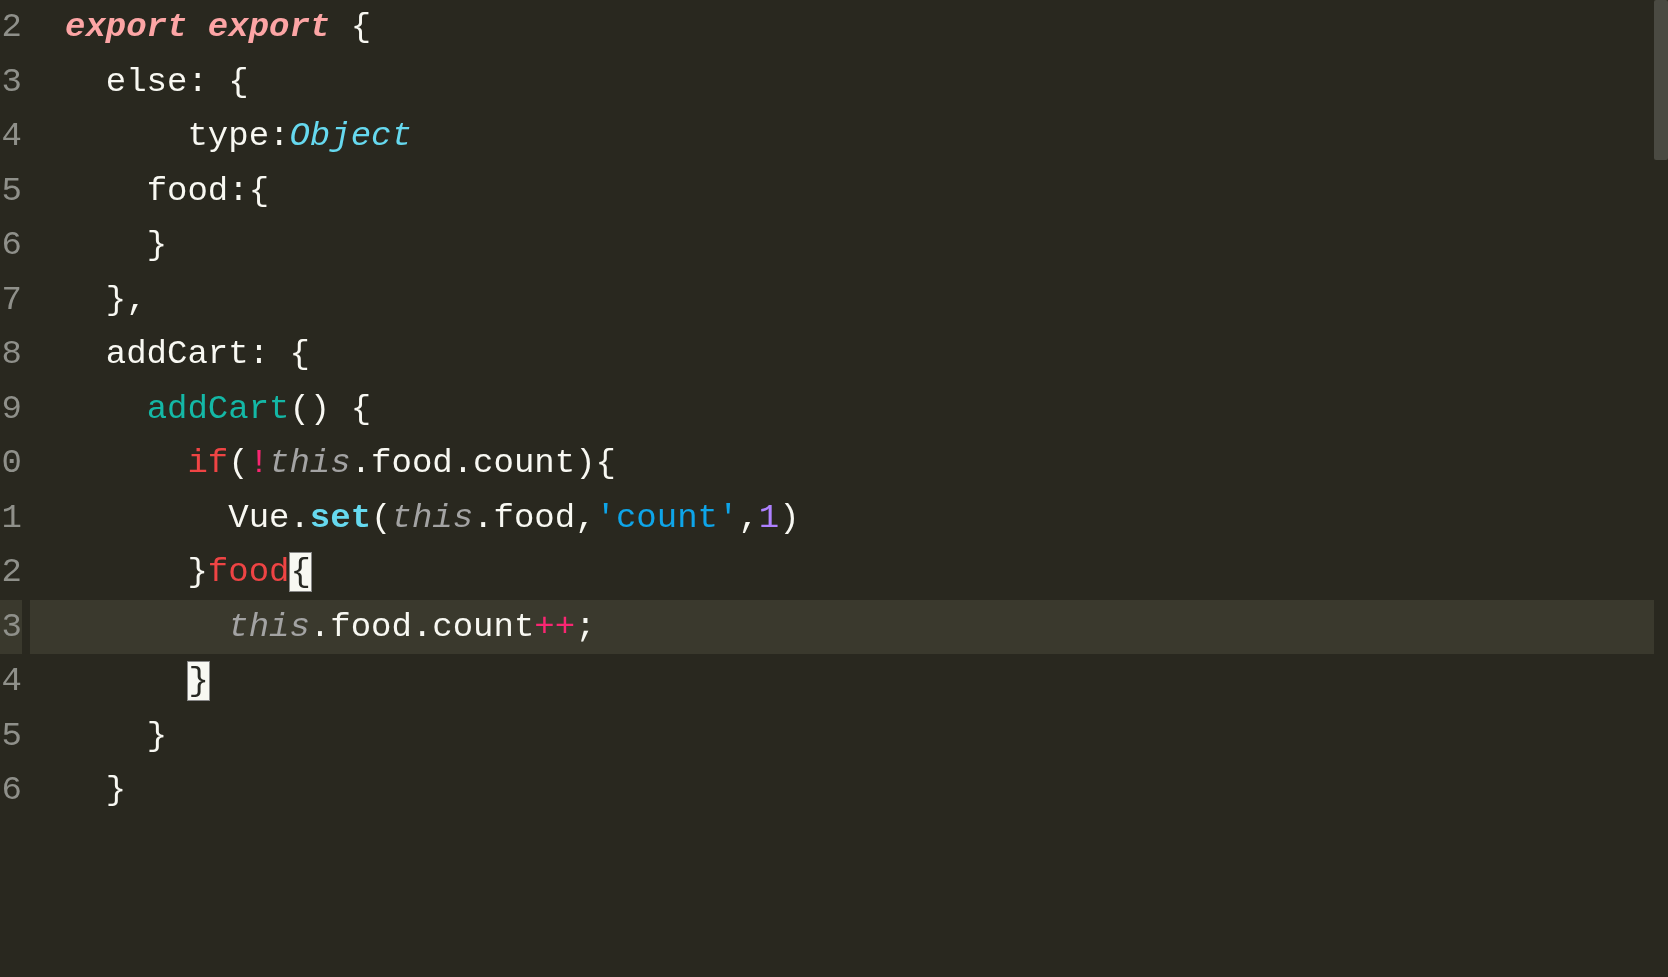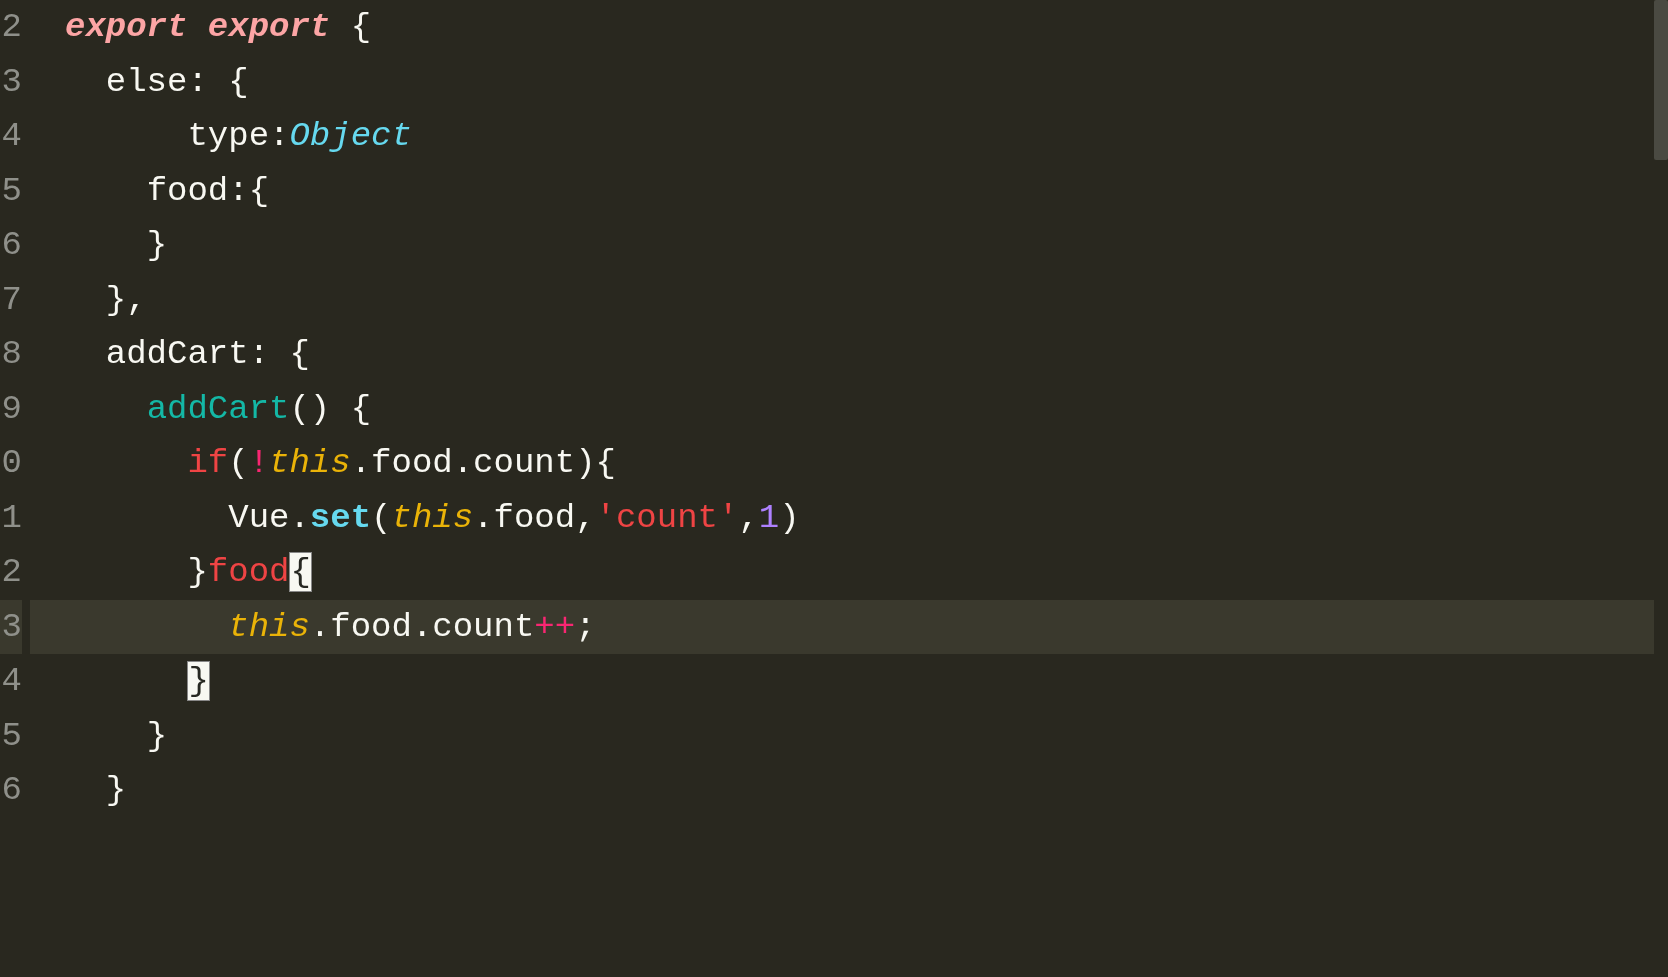--- a/index.html
+++ b/index.html
@@ -66,22 +66,22 @@
       background: #4a4a42;
       border-radius: 2px;
     }
     
     .tok-keyword { color: #ef4444; }
     .tok-keyword-italic { color: #fca5a5; font-style: italic; font-weight: bold; }
     .tok-default { color: #f8f8f2; }
     .tok-func { color: #14b8a6; }
     .tok-type { color: #66d9ef; font-style: italic; }
     .tok-method { color: #66d9ef; font-weight: bold; }
-    .tok-this { color: #eab308; font-style: italic; font-family: Liberation Mono, monospace; }
-    .tok-string { color: #ef4444; }
+    .tok-this { color: #a3a3a3; font-style: italic; font-family: Liberation Mono, monospace; }
+    .tok-string { color: #0ea5e9; }
     .tok-number { color: #ae81ff; }
     .tok-op { color: #f92672; }
     .bracket-match {
       background: #f8f8f2;
       color: #272822;
       border: 1px solid #888;
     }
   </style>
 </head>
 <body>

